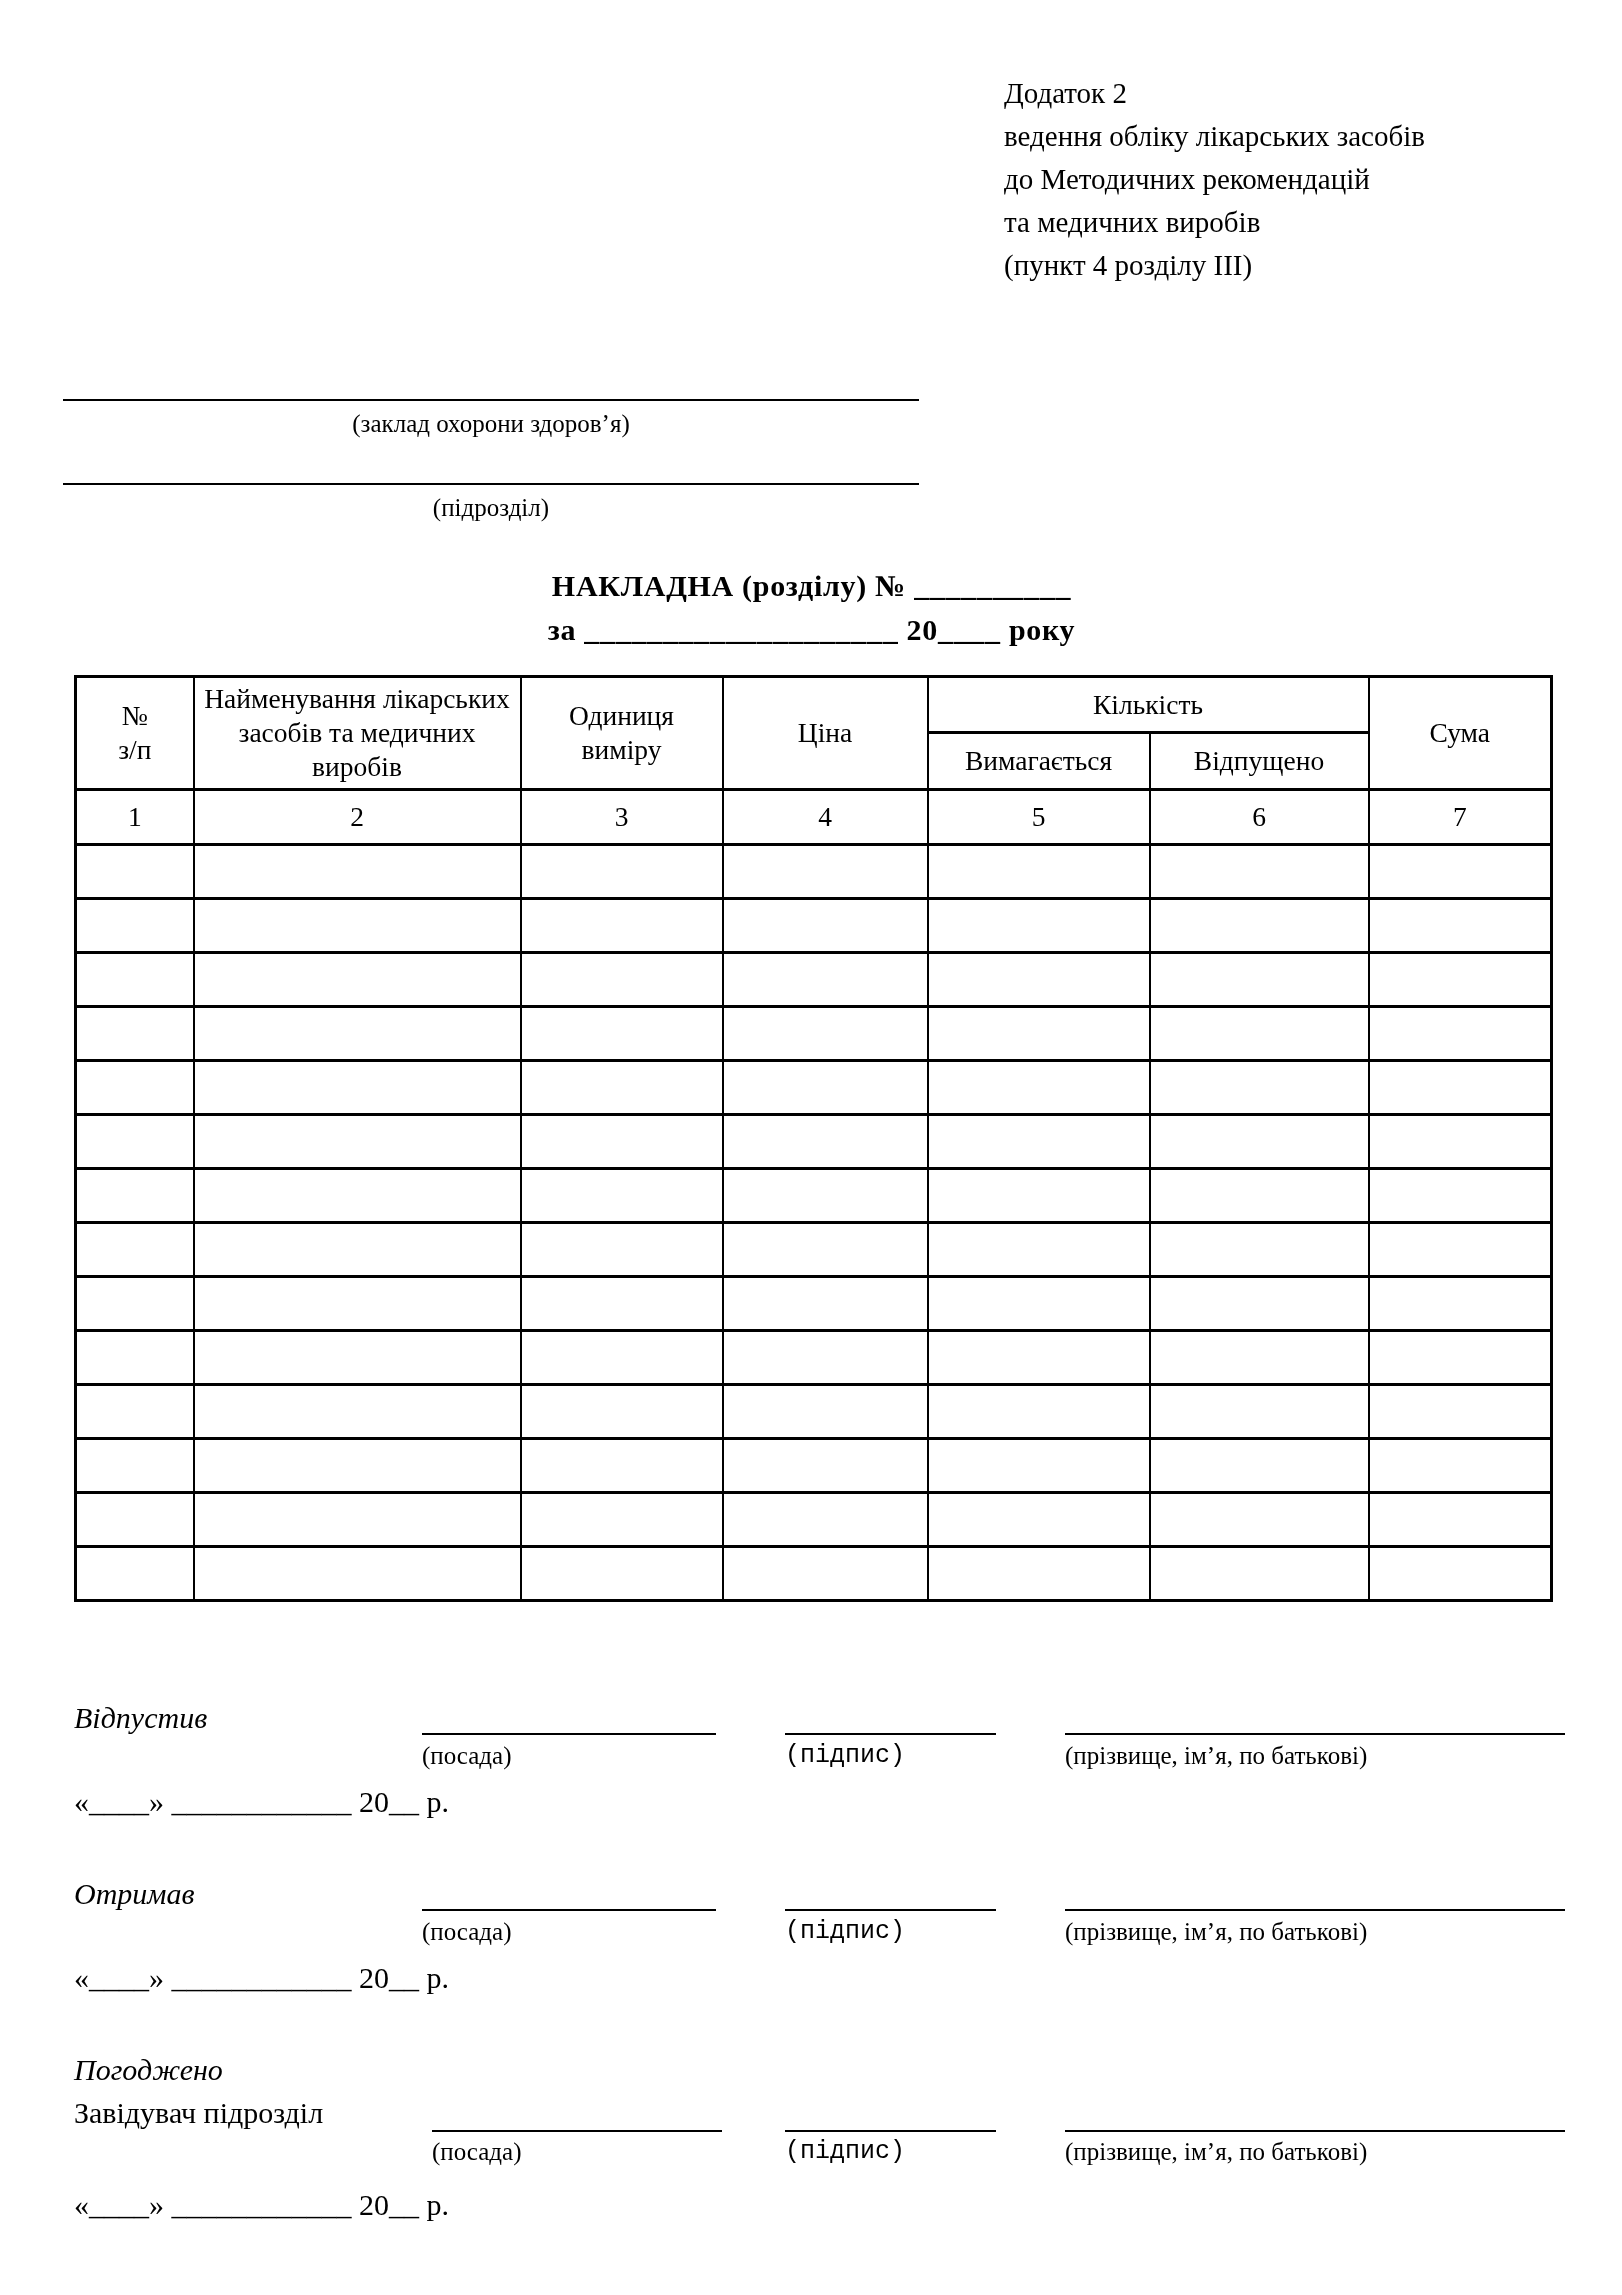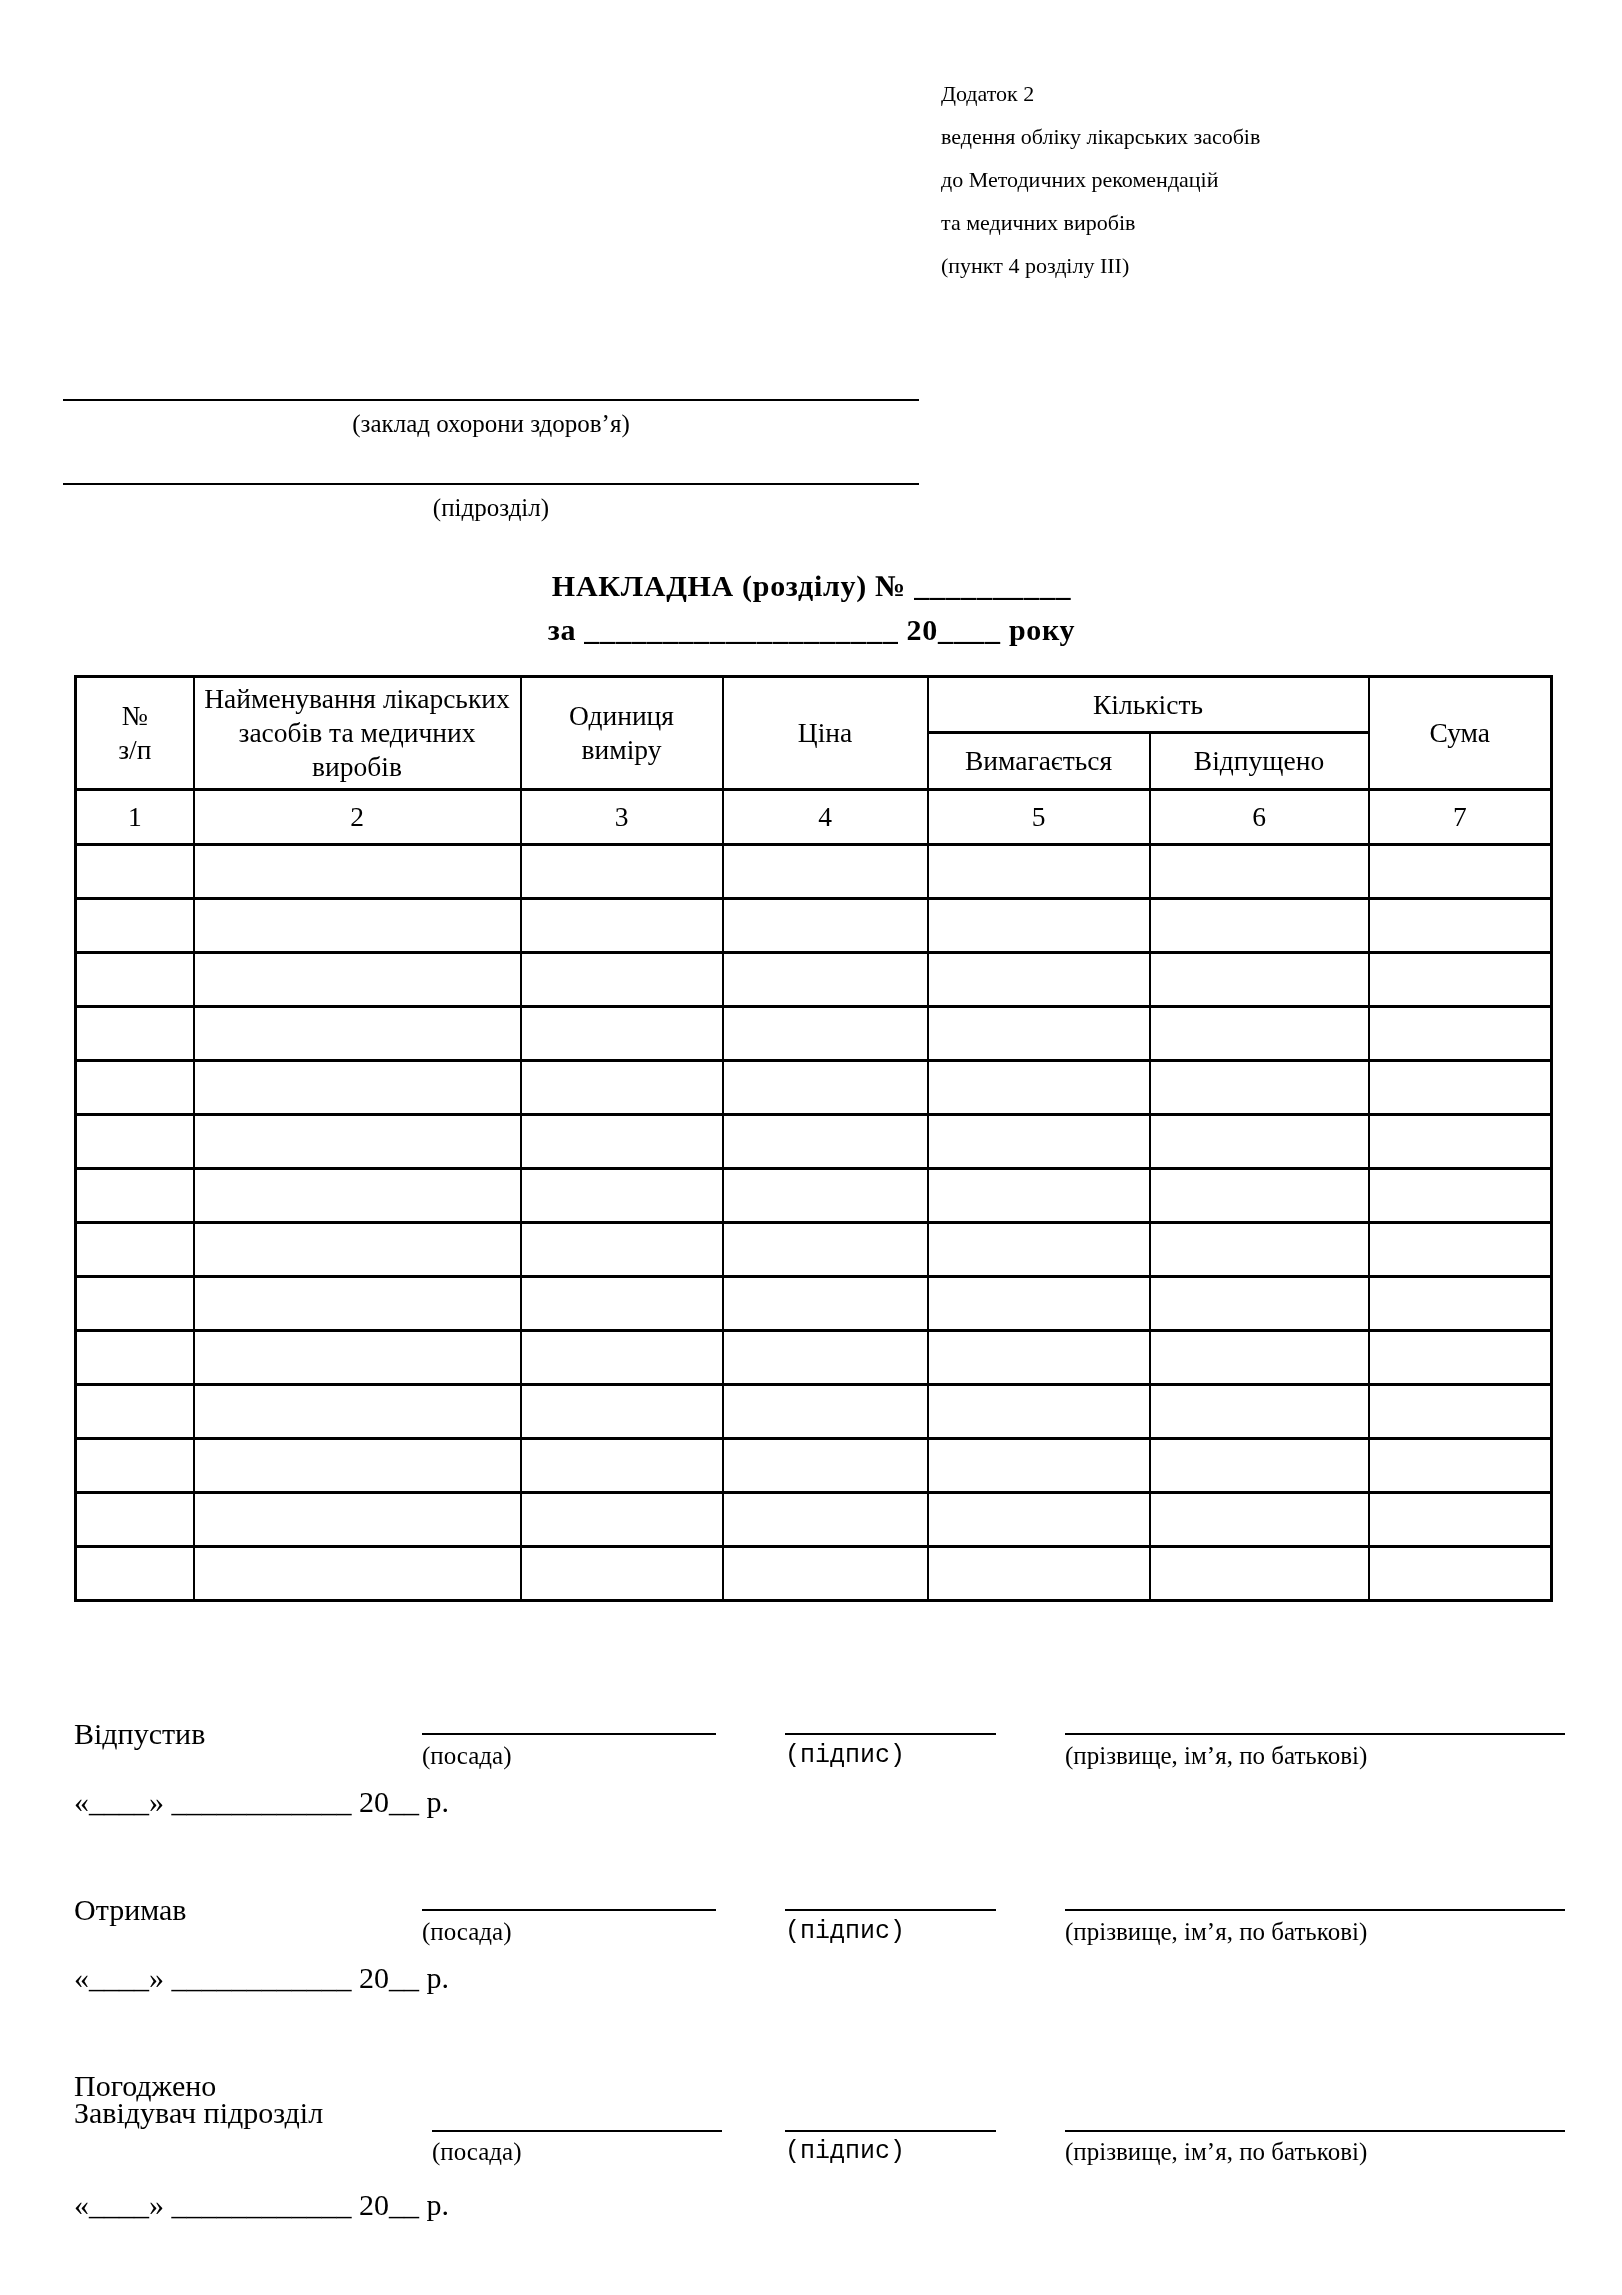--- a/index.html
+++ b/index.html
@@ -10,23 +10,23 @@
     height: 2295px;
     background: #ffffff;
     color: #000000;
     font-family: "Liberation Serif", "DejaVu Serif", serif;
     overflow: hidden;
   }
 
   
   .annex {
     position: absolute;
-    left: 941px;
+    left: 1004px;
     top: 72px;
-    font-size: 22px;
+    font-size: 29px;
     line-height: 43px;
     white-space: nowrap;
   }
 
   
   .rule {
     position: absolute;
     left: 63px;
     width: 856px;
     height: 0;
@@ -76,21 +76,21 @@
   }
   table.req { border: 3.9px solid #000; }
   tr.hrow1 td { height: 56px; }
   tr.hrow2 td { height: 57px; }
   tr.numrow td { height: 55px; }
   tr.bodyrow td { height: 54px; }
   td.th-num { white-space: pre-line; }
 
   
   .sig-section { position: absolute; left: 74px; width: 1492px; }
-  .sig-label { position: absolute; left: 0; top: 16px; font-size: 30px; line-height: 37px; white-space: nowrap; }
+  .sig-label { position: absolute; left: 0; top: 0; font-size: 30px; line-height: 37px; white-space: nowrap; font-style: italic; }
   .sig-sublabel { position: absolute; left: 0; top: 43px; font-size: 30px; line-height: 37px; white-space: nowrap; }
   .blank { position: absolute; height: 0; border-top: 2.6px solid #000; }
   .blank-caption { position: absolute; text-align: left; font-size: 25px; line-height: 30px; }
   .sig-date { position: absolute; left: 0; font-size: 30px; line-height: 37px; white-space: nowrap; }
 
   .s12 .blank { top: 34px; }
   .s12 .blank-caption { top: 42px; }
   .s12 .sig-date { top: 84px; }
   .s3 .blank { top: 79px; }
   .s3 .blank-caption { top: 86px; }

